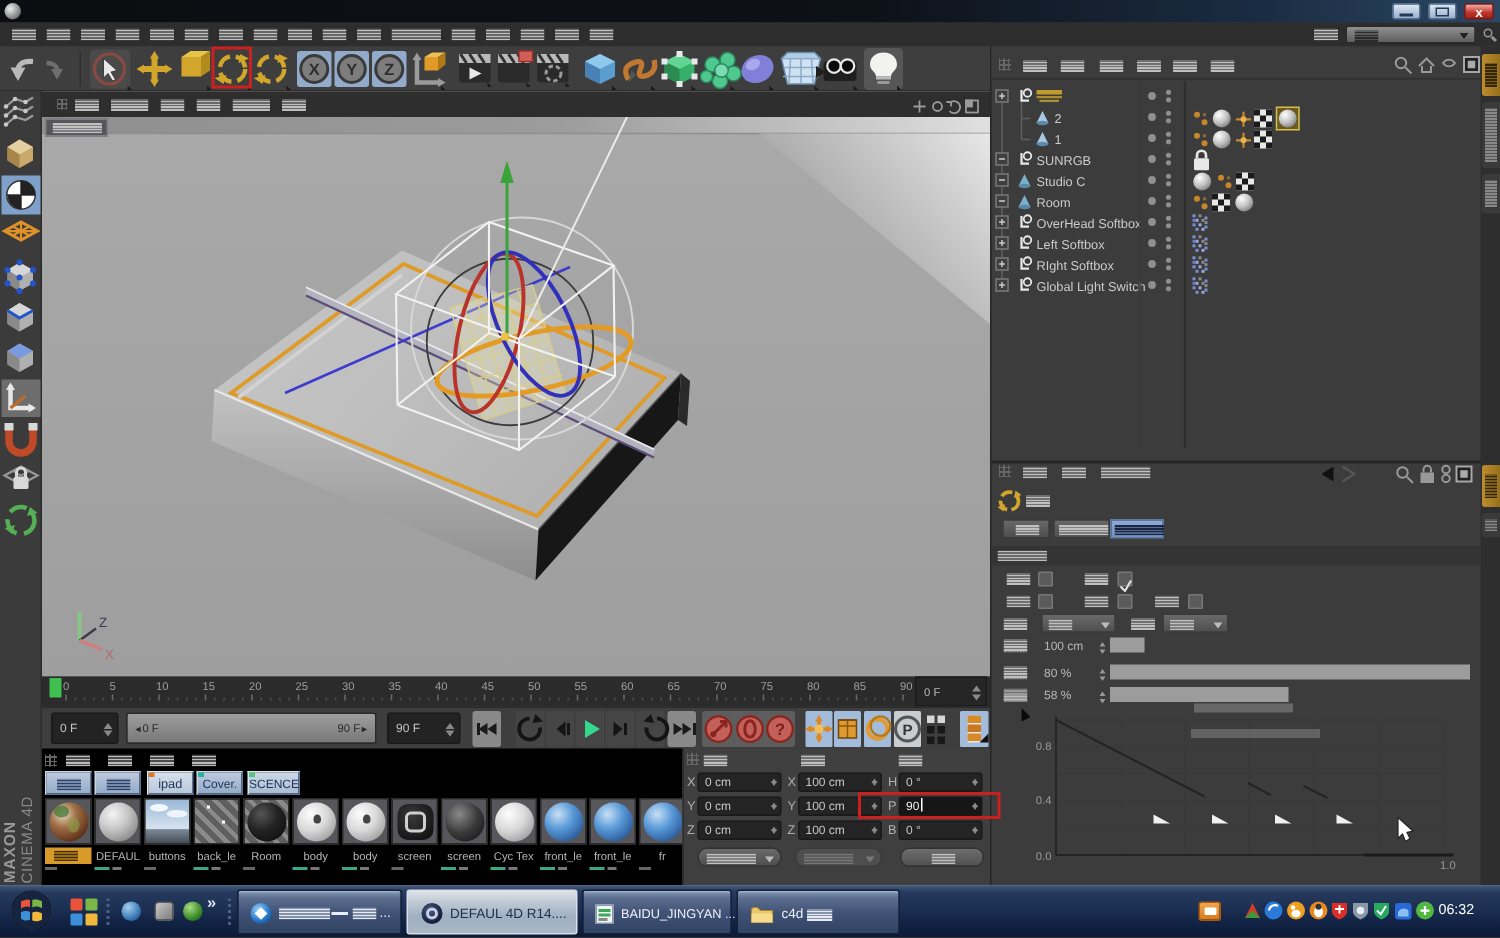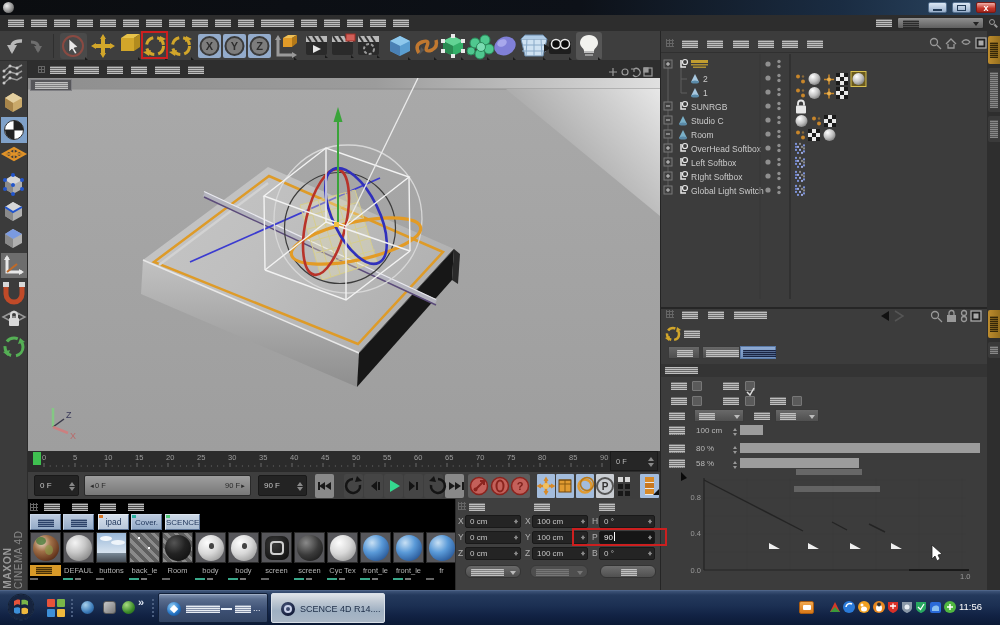--- a/index.html
+++ b/index.html
@@ -956,21 +956,35 @@
    <div class="abs" style="left:8px;top:8px;width:14px;height:14px;border-radius:50%;background:radial-gradient(circle at 38% 32%,#9ad4f8,#2878c8 55%,#0a3a78)"></div>
         <div class="abs" style="left:12px;top:12px;width:6px;height:6px;background:#fff;transform:rotate(45deg)"></div>
    <span class="zh" style="position:absolute;left:27px;top:11px;width:34px;--c:rgba(240,244,250,.95);--f:rgba(240,244,250,.4)"></span>
    <div class="abs" style="left:62px;top:14px;width:11px;height:1.5px;background:#e8eef6"></div>
    <span class="zh" style="position:absolute;left:76px;top:11px;width:16px;--c:rgba(240,244,250,.95);--f:rgba(240,244,250,.4)"></span>
    <div class="abs t" style="left:94px;top:9px;color:#f0f4fa;font-size:9px">...</div>
  </div>
  <div class="abs" style="left:271px;top:2px;width:114px;height:30px;border-radius:2px;border:1px solid #d8dfe8;background:linear-gradient(#dde2e8 0%,#c2cbd5 25%,#9fb0c2 60%,#aab7c6 100%)">
    <div class="abs" style="left:9px;top:8px;width:14px;height:14px;border-radius:50%;background:radial-gradient(circle at 40% 35%,#4a5a80,#141c3a 70%)"></div>
         <div class="abs" style="left:12px;top:11px;width:8px;height:8px;border-radius:50%;border:2px solid #c8d0e8"></div>
-   <div class="abs t" style="left:28px;top:10px;color:#20304a;font-size:9px">SCENCE 4D R14....</div>
+   <div class="abs t" style="left:28px;top:10px;color:#20304a;font-size:9px">DEFAUL 4D R14....</div>
+ </div>
+ <div class="abs" style="left:388px;top:2px;width:100px;height:30px;border-radius:2px;border:1px solid #122039;background:linear-gradient(#8496b4 0%,#5a6d8e 18%,#3e5175 55%,#324463 100%);box-shadow:inset 0 1px 0 rgba(255,255,255,.25)">
+   <div class="abs" style="left:8px;top:9px;width:12px;height:13px;background:#f4f4f4;border:1px solid #8a9ab0"></div>
+        <div class="abs" style="left:10px;top:12px;width:8px;height:1.5px;background:#3aaa5a"></div>
+        <div class="abs" style="left:10px;top:15px;width:8px;height:1.5px;background:#3aaa5a"></div>
+        <div class="abs" style="left:10px;top:18px;width:6px;height:1.5px;background:#888"></div>
+   <div class="abs t" style="left:25px;top:10px;color:#eef2f8;font-size:8.5px">BAIDU_JINGYAN ...</div>
+ </div>
+ <div class="abs" style="left:491px;top:2px;width:109px;height:30px;border-radius:2px;border:1px solid #122039;background:linear-gradient(#8496b4 0%,#5a6d8e 18%,#3e5175 55%,#324463 100%);box-shadow:inset 0 1px 0 rgba(255,255,255,.25)">
+   <svg width="17" height="14" style="position:absolute;left:8px;top:9px">
+          <path d="M1 3 L1 12 L15 12 L15 4 L7 4 L5 2 L2 2 Z" fill="#e8c86a" stroke="#a8882a" stroke-width="0.8"></path>
+          <path d="M1 6 L15 6 L15 12 L1 12 Z" fill="#f6dc8c"></path>
+        </svg>
+   <div class="abs t" style="left:29px;top:10px;color:#eef2f8;font-size:9px">c4d<span class="zh" style="width:17px;margin-left:2px;--c:rgba(240,244,250,.95);--f:rgba(240,244,250,.4)"></span></div>
  </div>
  <div class="abs" style="left:799px;top:10px;width:15px;height:13px;background:linear-gradient(#f0a850,#d87818);border-radius:2px;border:1px solid #a85a10">
         <div class="abs" style="left:3px;top:3px;width:8px;height:5px;background:#fff;border-radius:1px"></div>
       </div>
  <svg width="130" height="16" style="position:absolute;left:828px;top:9px">
   <path d="M2 12 L7 2 L12 12 Z" fill="#d83a28"></path>
         <path d="M7 7 L12 12 L2 12 Z" fill="#3a9a3a"></path>
   <circle cx="21" cy="7" r="6" fill="#2a7ad8"></circle>
         <path d="M18 7 A4 4 0 0 1 24 4" stroke="#fff" stroke-width="1.5" fill="none"></path>
   <circle cx="36" cy="7" r="6" fill="#f0a020"></circle>
@@ -983,18 +997,18 @@
         <path d="M62 6 L68 6 M65 3.5 L65 9" stroke="#fff" stroke-width="1.3"></path>
   <path d="M74 2 L84 2 L84 8 C84 11 79 13 79 13 C79 13 74 11 74 8 Z" fill="#8a98a8"></path>
         <circle cx="79" cy="7" r="2.5" fill="#e8eef4"></circle>
   <path d="M88 2 L98 2 L98 8 C98 11 93 13 93 13 C93 13 88 11 88 8 Z" fill="#28a860"></path>
         <path d="M90 7 L92.5 9.5 L96 4" stroke="#fff" stroke-width="1.3" fill="none"></path>
   <rect x="102" y="2" width="11" height="11" rx="2" fill="#2a6ad8"></rect>
         <path d="M104 8 C106 5 109 5 111 7 L111 11 L104 11 Z" fill="#8ac0f0"></path>
   <circle cx="122" cy="7" r="6" fill="#50b840"></circle>
         <path d="M119 7 L125 7 M122 4 L122 10" stroke="#fff" stroke-width="1.5"></path>
  </svg>
- <div class="abs t" style="left:959px;top:11px;color:#fff;font-size:9.5px">11:56</div>
+ <div class="abs t" style="left:959px;top:11px;color:#fff;font-size:9.5px">06:32</div>
 </div>
 
 <div class="abs" style="left:141px;top:31px;width:27px;height:28px;border:2px solid #cc1f1f;z-index:50"></div>
 <div class="abs" style="left:572px;top:528px;width:95px;height:18px;border:2px solid #cc1f1f;z-index:50"></div>
 
 </div>
 </body></html>

